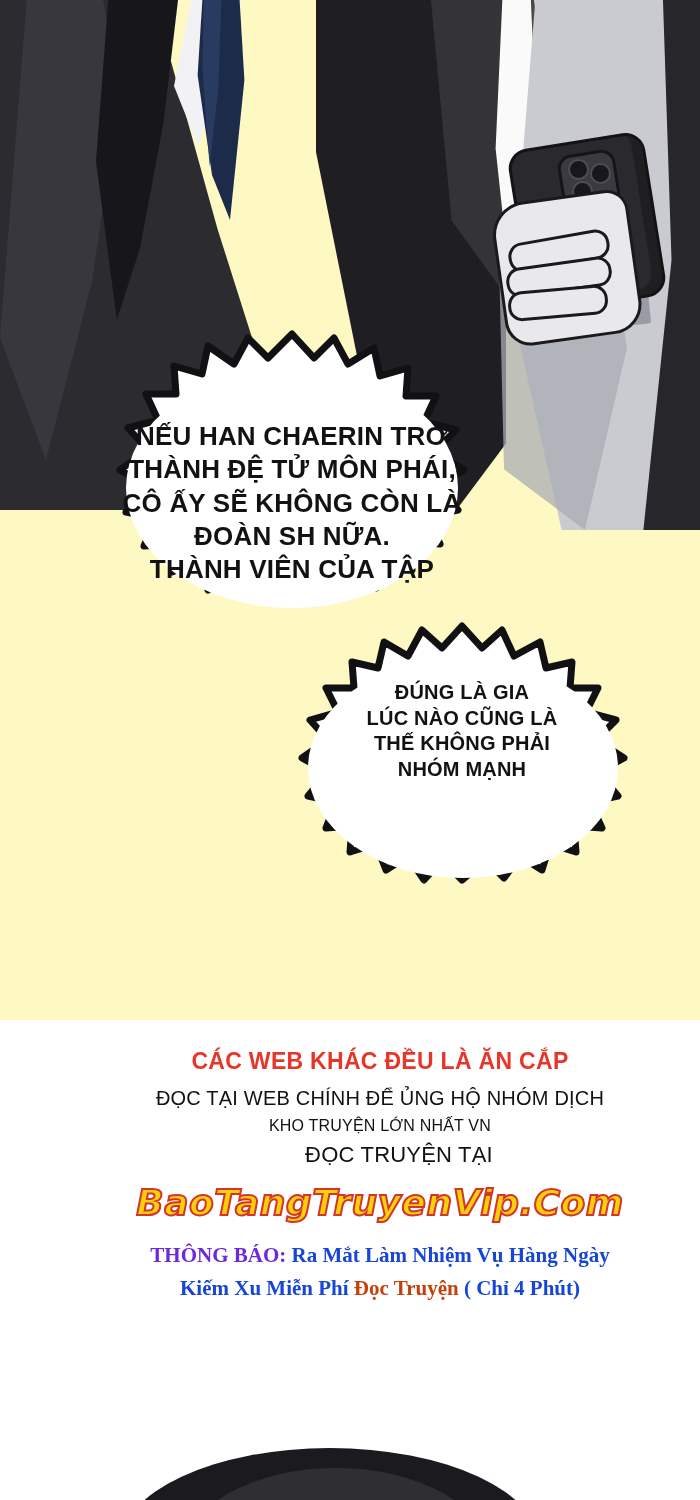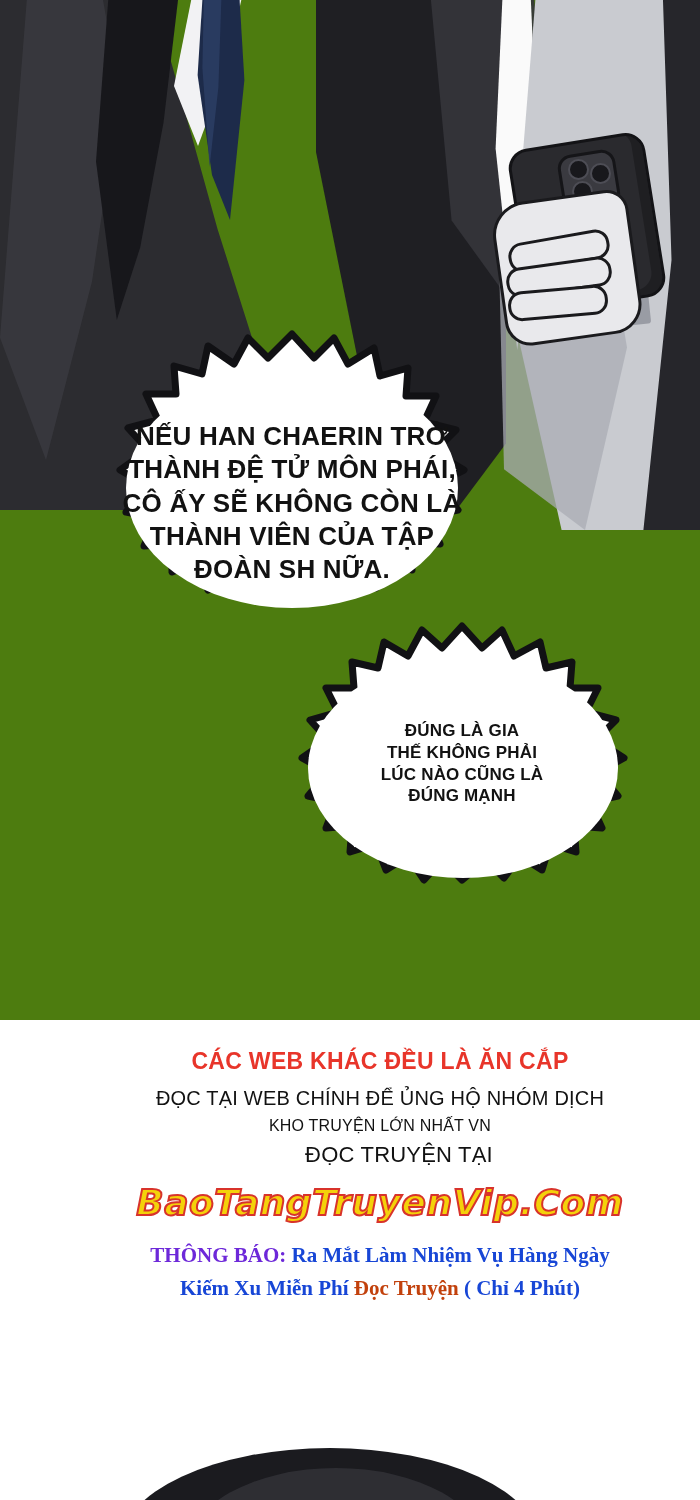--- a/index.html
+++ b/index.html
@@ -16,21 +16,21 @@
   }
 
   
   .panel {
     position: absolute;
     left: 0;
     top: 0;
     width: 700px;
     height: 1020px;
     overflow: hidden;
-    background: #4d7c0f;
+    background: #fef9c3;
   }
 
   
   .suit-left {
     position: absolute;
     left: -20px;
     top: -10px;
     width: 330px;
     height: 520px;
     background: #2c2c30;
@@ -232,23 +232,23 @@
     line-height: 1.28;
   }
   #bubble1-text {
     left: 120px;
     top: 420px;
     width: 344px;
     font-size: 26px;
   }
   #bubble2-text {
     left: 322px;
-    top: 720px;
+    top: 680px;
     width: 280px;
-    font-size: 17px;
+    font-size: 20px;
   }
 
   
   .promo {
     position: absolute;
     left: 0;
     top: 1020px;
     width: 700px;
     height: 360px;
     text-align: center;
@@ -384,42 +384,42 @@
                L116 234 L90 244 L90 216 L62 218 L74 190 L44 184 L66 158 L38 142
                L66 122 L46 100 L76 92 L64 66 L94 66 L92 38 L120 46 L126 18
                L152 36 L166 10 L186 30 Z" fill="#ffffff" stroke="#111114" stroke-width="7" stroke-linejoin="round"></path>
     </g>
   </svg>
   <div class="bubble-core" style="left:126px; top:368px; width:332px; height:240px;"></div>
   <div class="bubble-text" id="bubble1-text">
     <div>NẾU HAN CHAERIN TRỞ</div>
     <div>THÀNH ĐỆ TỬ MÔN PHÁI,</div>
     <div>CÔ ẤY SẼ KHÔNG CÒN LÀ</div>
+    <div>ĐOÀN SH NỮA.</div>
     <div>THÀNH VIÊN CỦA TẬP</div>
-    <div>ĐOÀN SH NỮA.</div>
   </div>
 
   <svg class="spikes" width="400" height="300" viewBox="0 0 400 300" style="left:262px; top:618px;">
     <g>
       <path d="M200 8
                L220 30 L240 12 L252 38 L278 24 L284 50 L310 44 L308 70
                L336 70 L324 94 L354 102 L334 122 L362 140 L336 154 L356 178
                L328 184 L340 210 L312 208 L314 234 L288 226 L280 252 L258 238
                L242 260 L224 242 L200 262 L180 242 L162 262 L146 238 L124 252
                L114 226 L88 234 L90 208 L64 210 L74 184 L46 178 L66 154 L40 140
                L66 122 L48 102 L76 94 L64 70 L92 70 L90 44 L116 50 L122 24
                L146 38 L160 12 L180 30 Z" fill="#ffffff" stroke="#111114" stroke-width="7" stroke-linejoin="round"></path>
     </g>
   </svg>
   <div class="bubble-core" style="left:308px; top:658px; width:310px; height:220px;"></div>
   <div class="bubble-text" id="bubble2-text">
     <div>ĐÚNG LÀ GIA</div>
+    <div>LÚC NÀO CŨNG LÀ</div>
     <div>THẾ KHÔNG PHẢI</div>
-    <div>LÚC NÀO CŨNG LÀ</div>
-    <div>ĐÚNG MẠNH</div>
+    <div>NHÓM MẠNH</div>
   </div>
 </div>
 
 <div class="promo">
   <div class="promo-l1">CÁC WEB KHÁC ĐỀU LÀ ĂN CẮP</div>
   <div class="promo-l2">ĐỌC TẠI WEB CHÍNH ĐỂ ỦNG HỘ NHÓM DỊCH</div>
   <div class="promo-l3">KHO TRUYỆN LỚN NHẤT VN</div>
   <div class="promo-l4">ĐỌC TRUYỆN TẠI</div>
   <div class="brand">BaoTangTruyenVip.Com</div>
   <div class="notice1">

